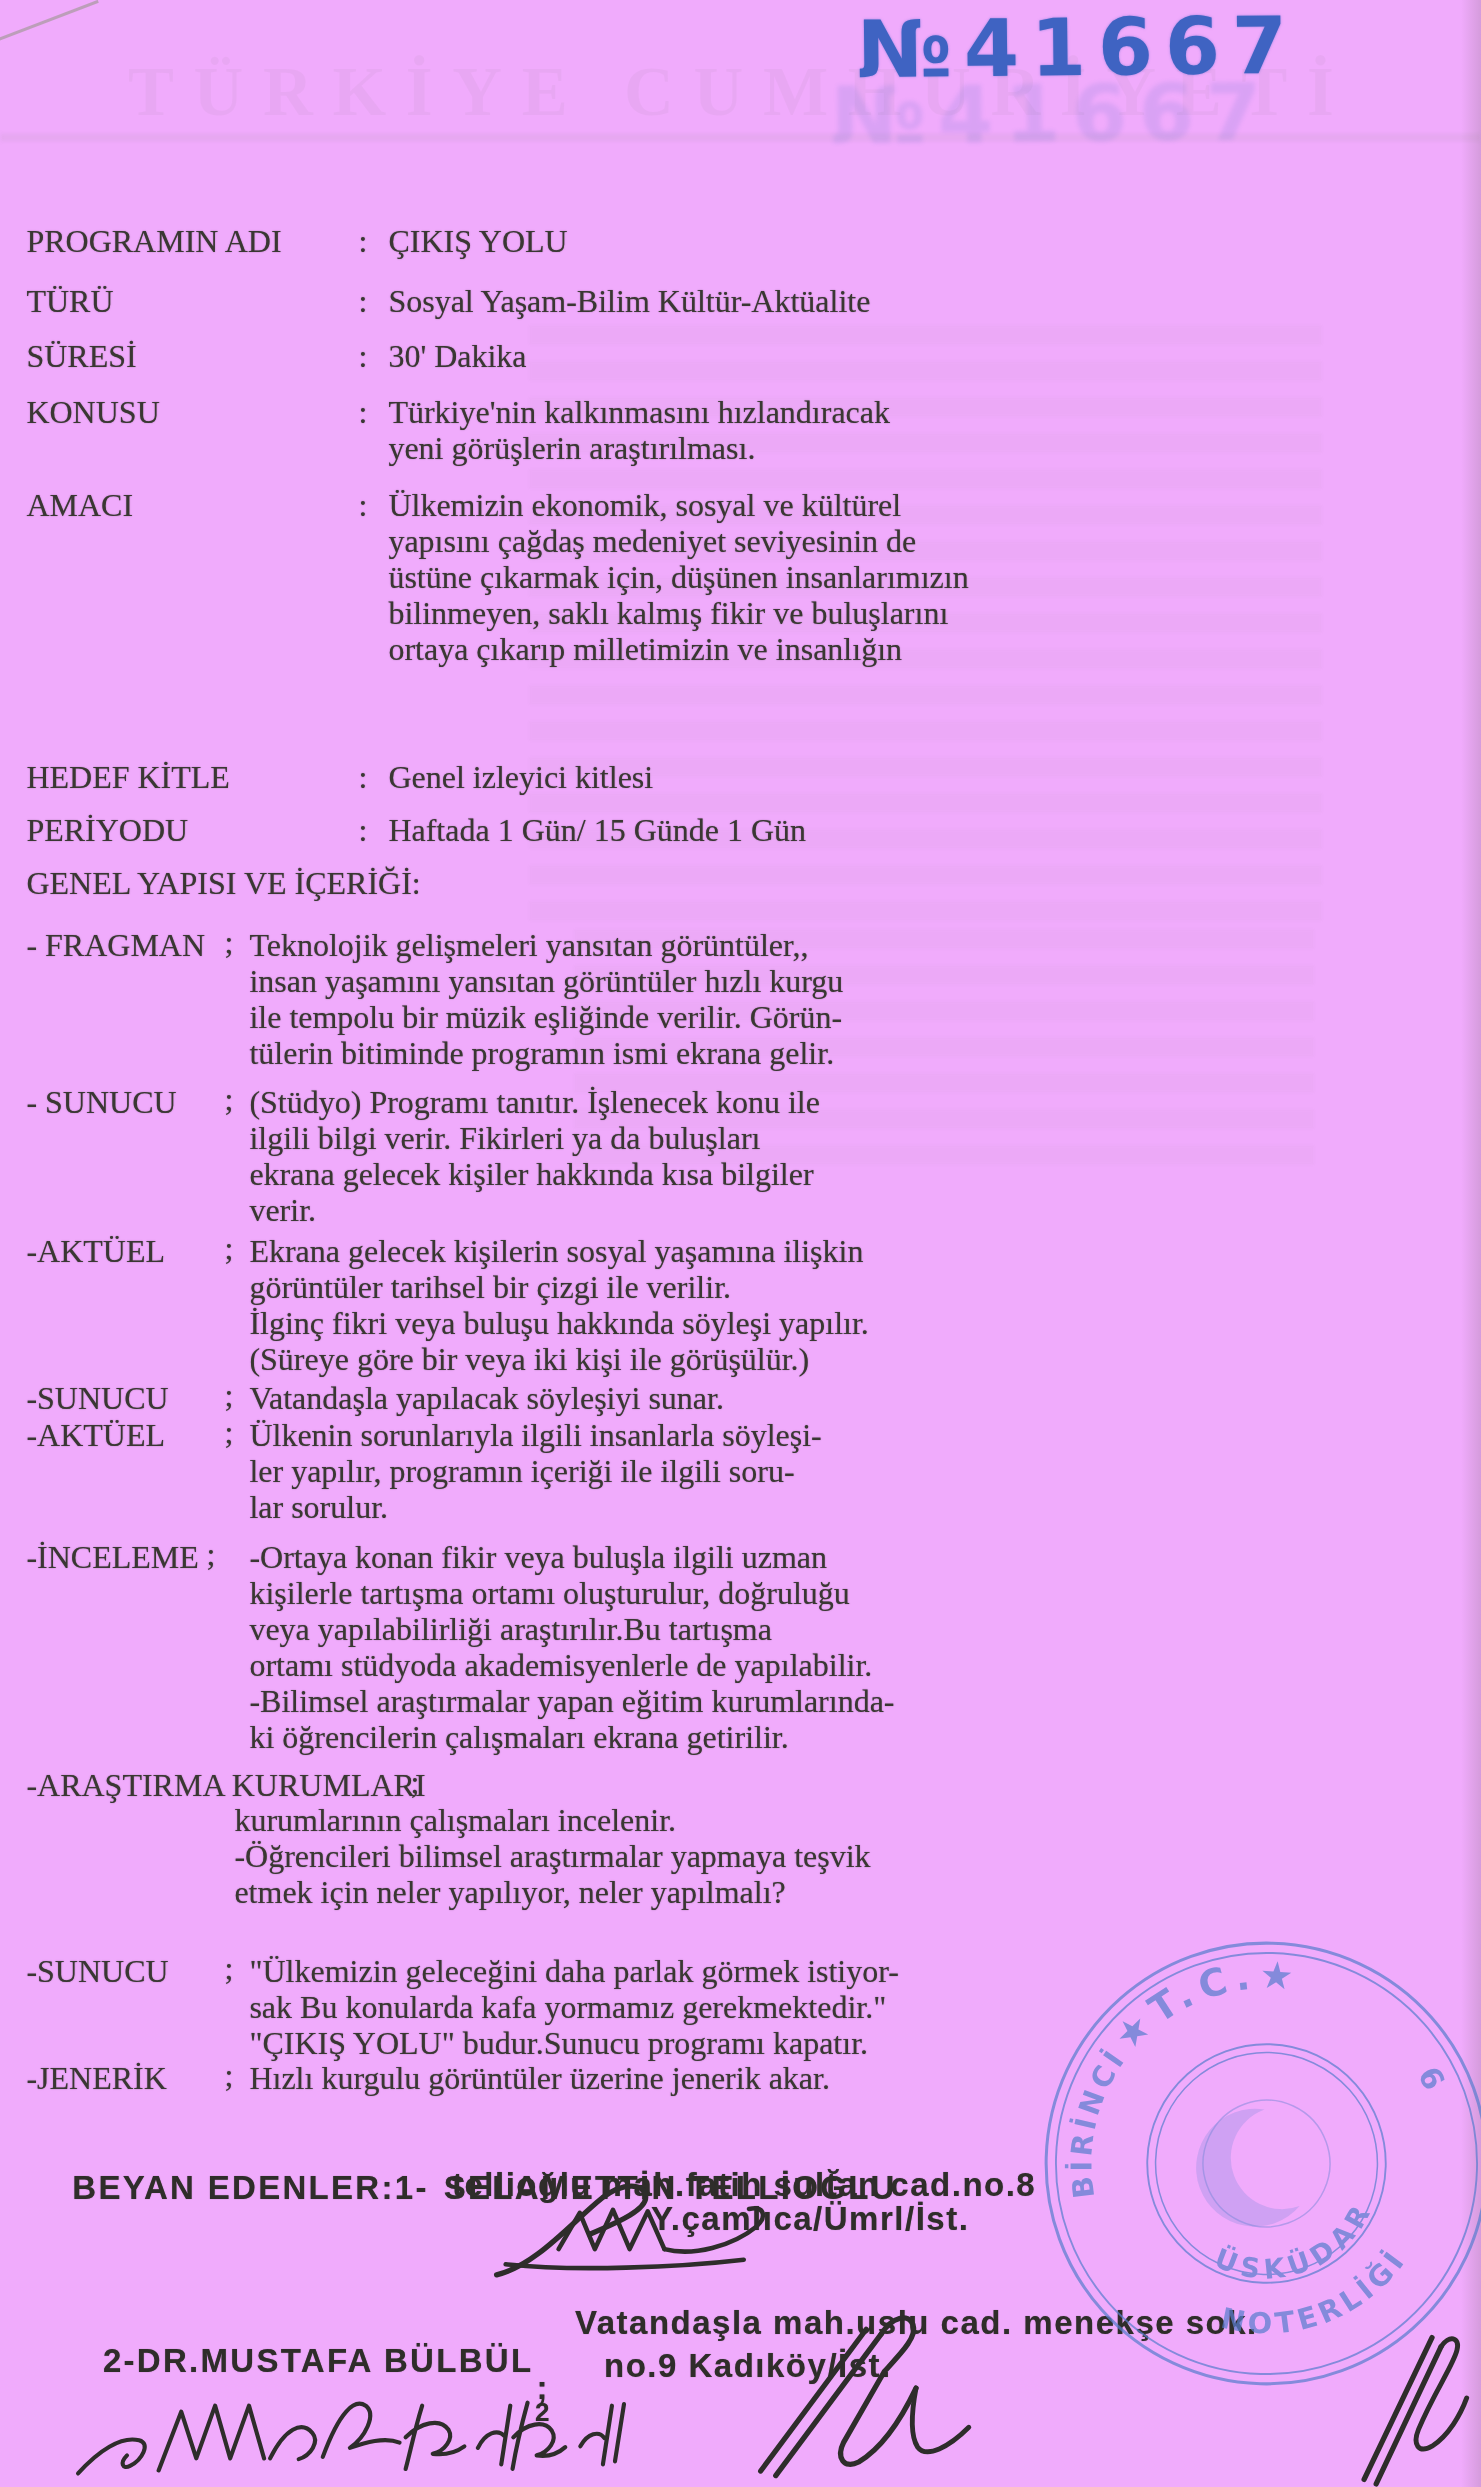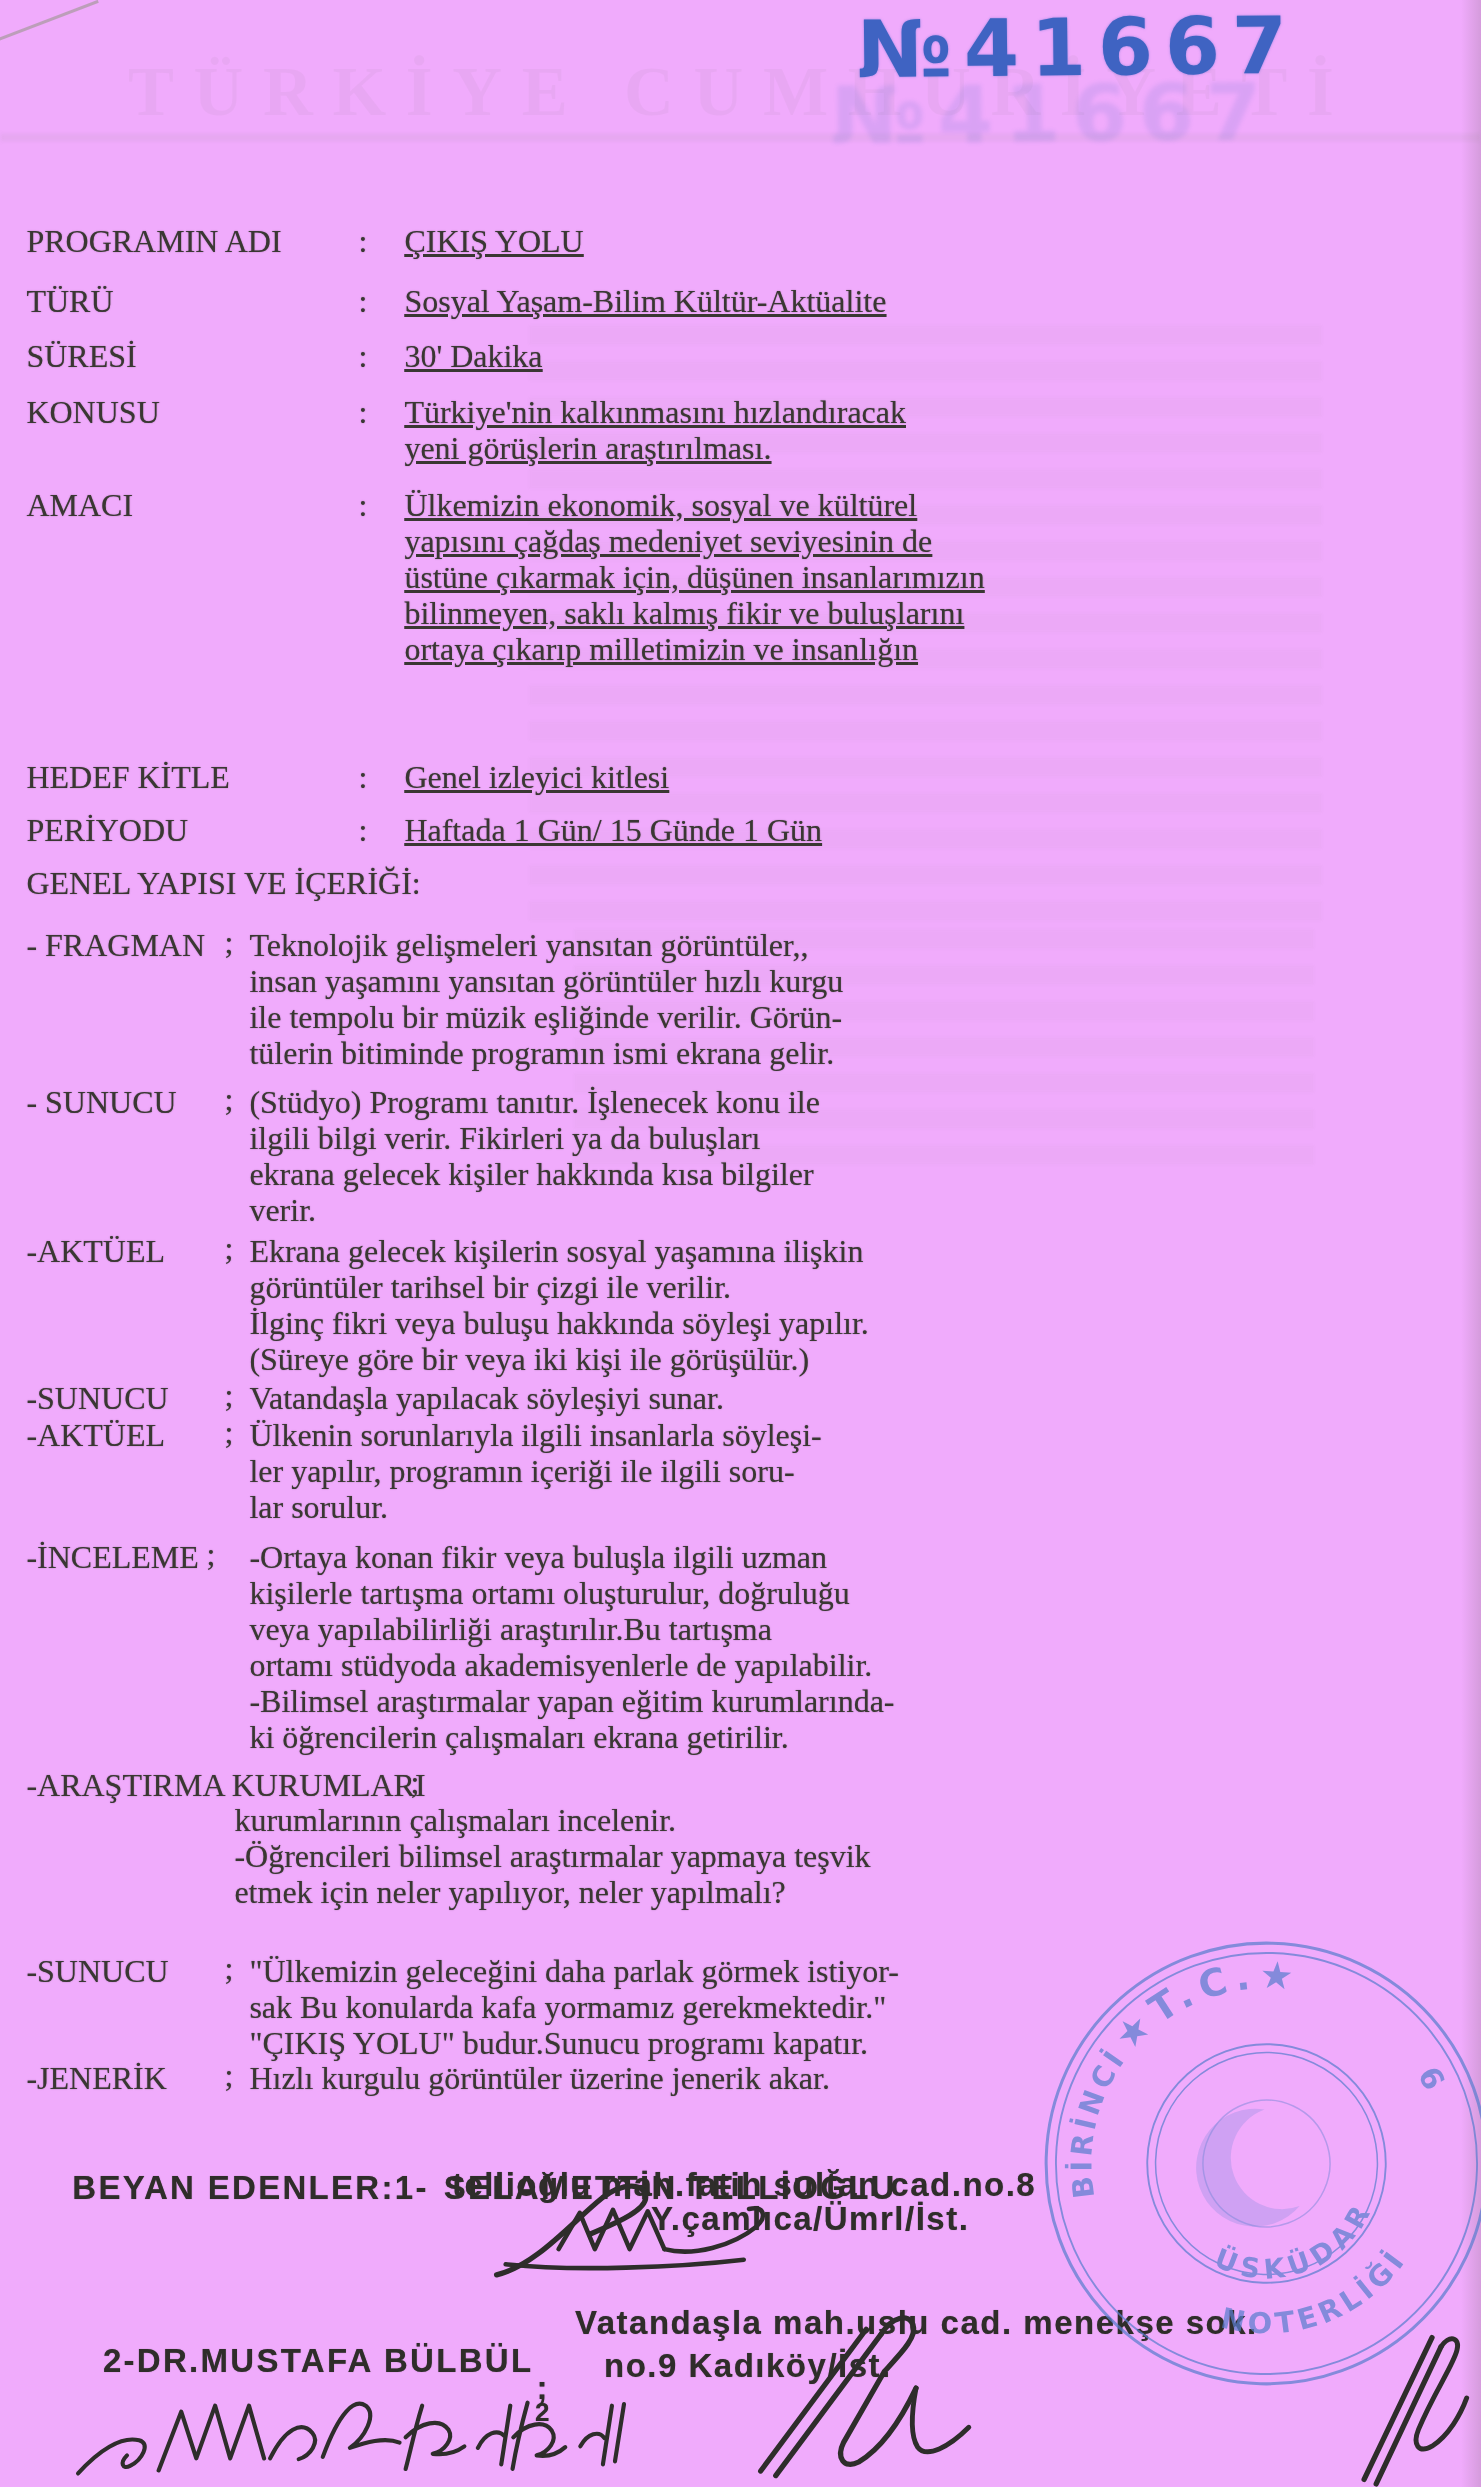--- a/index.html
+++ b/index.html
@@ -9,21 +9,21 @@
     font-family:"DejaVu Sans Mono",monospace;
   }
   .t{position:absolute;white-space:pre;}
   .mono{font-family:Liberation Serif, serif;font-size:32px;line-height:36px;
         color:#3a3733;text-shadow:0 0 1.2px rgba(58,55,51,.62);}
   .ln{white-space:pre;}
   
   .field{position:absolute;left:26.4px;}
   .fl{position:absolute;left:0;top:0;}
   .fc{position:absolute;left:332px;top:0;}
-  .fb{position:absolute;left:378px;top:0;text-decoration:underline;}
+  .fb{position:absolute;left:362px;top:0;}
   
   .item{position:absolute;left:26.4px;}
   .il{position:absolute;left:0;top:0;}
   .ip{position:absolute;left:198px;top:-3px;}
   .ib{position:absolute;left:223px;top:0;}
   
   .sans{font-family:"Liberation Sans",sans-serif;font-weight:700;font-size:33px;
         line-height:38px;letter-spacing:2.3px;color:#2f2d2a;
         text-shadow:0 0 0.9px rgba(47,45,42,.55);}
   .stampno{

